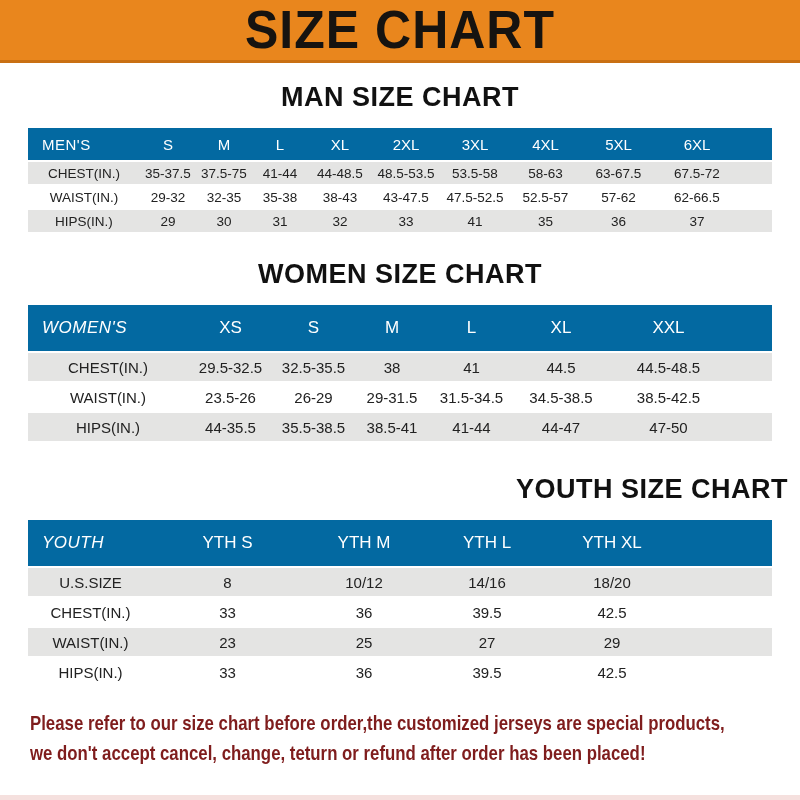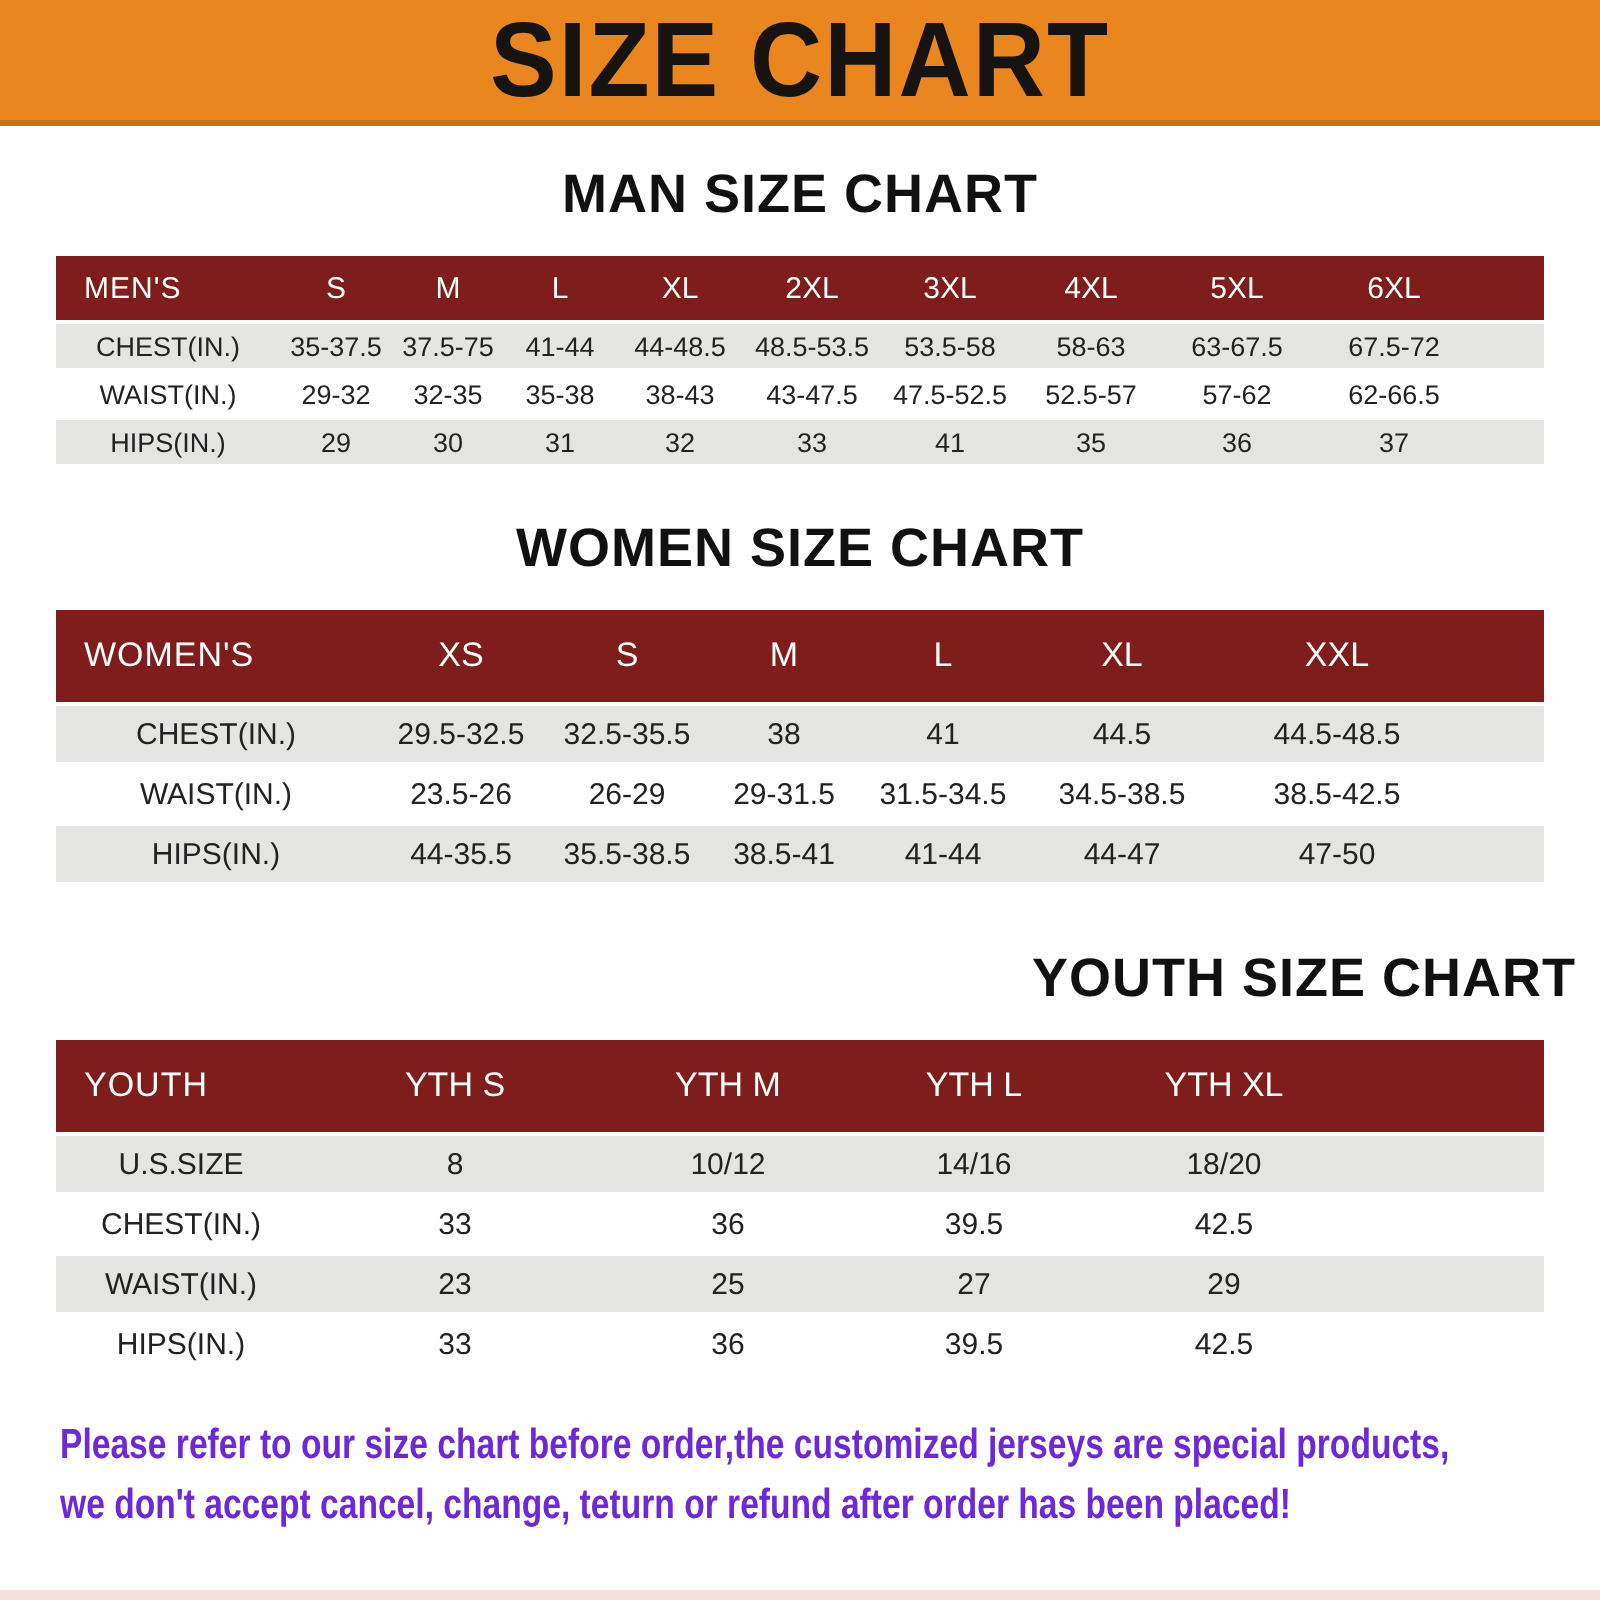--- a/index.html
+++ b/index.html
@@ -33,36 +33,36 @@
   .h-youth { margin-top:33px;text-align:right; }
 
   
   table {
     border-collapse:separate; border-spacing:0;
     width:744px; margin:15px 0 0 28px;
     table-layout:fixed;
   }
   th, td { padding:0; text-align:center; overflow:hidden; white-space:nowrap; }
 
-  tr.bar th { background:#7f1d1d; color:#ffffff; font-weight:normal; }
+  tr.bar th { background:#0369a1; color:#ffffff; font-weight:normal; }
   .men   tr.bar th { height:32px; font-size:15px; }
   .women tr.bar th, .youth tr.bar th { height:46px; font-size:17px; }
   th.corner {
     text-align:left; padding-left:14px;
     font-weight:bold; font-size:21px; letter-spacing:0.5px;
   }
-  .women th.corner, .youth th.corner { font-size:22px; }
+  .women th.corner, .youth th.corner { font-size:22px;font-style:italic; }
 
   tbody td { color:#222; border-top:2px solid #ffffff; }
   .men   tbody tr td { height:22px; font-size:13.5px; }
   .women tbody tr td, .youth tbody tr td { height:28px; font-size:15px; }
   tbody tr.gray td { background:#E4E4E3; }
 
   
-  .footnote { margin:22px 0 0 30px; color:#6d28d9; }
+  .footnote { margin:22px 0 0 30px; color:#7f1d1d; }
   .footnote p {
     margin:0; font-size:21px; line-height:1.42; font-weight:bold;
     transform:scaleX(0.80); transform-origin:0 50%;
     white-space:nowrap;
   }
   .bottom-strip {
     position:absolute; left:0; bottom:0; width:800px; height:5px;
     background:#F5E0DE;
   }
 </style>

